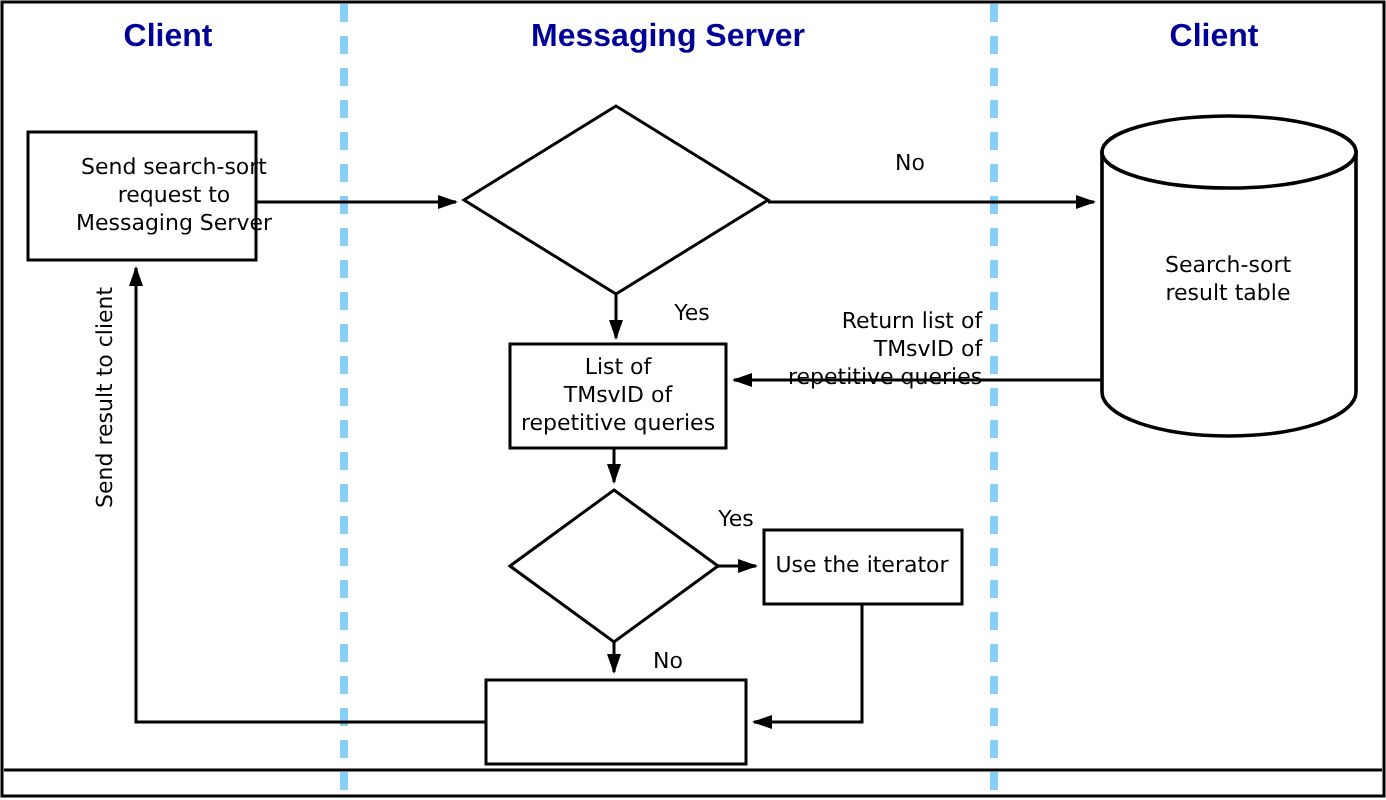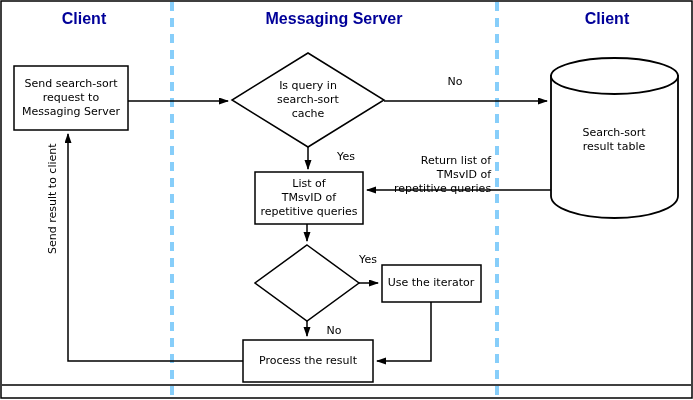--- a/index.html
+++ b/index.html
@@ -116,39 +116,35 @@
 
     <path d="M431,302 L431,361 L377,361" fill="none" stroke="#000000" stroke-width="1.5" marker-end="url(#arrow)"></path>
 
     <path d="M243,361 L68,361 L68,134" fill="none" stroke="#000000" stroke-width="1.5" marker-end="url(#arrow)"></path>
   </svg>
 
   <div class="lane-title" style="left:84px; top:10px;">Client</div>
   <div class="lane-title" style="left:334px; top:10px;">Messaging Server</div>
   <div class="lane-title" style="left:607px; top:10px;">Client</div>
 
-  <div class="node-label" style="left:71px; top:98px; width:112px;">Send search-sort
+  <div class="node-label" style="left:87px; top:98px; width:112px;">Send search-sort
 request to
 Messaging Server</div>
 
-  <div class="node-label" style="left:308px; top:100px; width:110px;">Is query in
-search-sort
-cache</div>
 
   <div class="node-label" style="left:614px; top:140px; width:120px;">Search-sort
 result table</div>
 
   <div class="node-label" style="left:309px; top:198px; width:102px;">List of
 TMsvID of
 repetitive queries</div>
 
 
   <div class="node-label" style="left:431px; top:283px; width:114px;">Use the iterator</div>
 
-  <div class="node-label" style="left:308px; top:361px; width:128px;">Process the result</div>
 
   <div class="edge-label center" style="left:455px; top:82px;">No</div>
 
   <div class="edge-label center" style="left:346px; top:157px;">Yes</div>
 
   <div class="edge-label left" style="left:394px; top:154px;text-align:right;">Return list of
 TMsvID of
 repetitive queries</div>
 
   <div class="edge-label center" style="left:368px; top:260px;">Yes</div>

